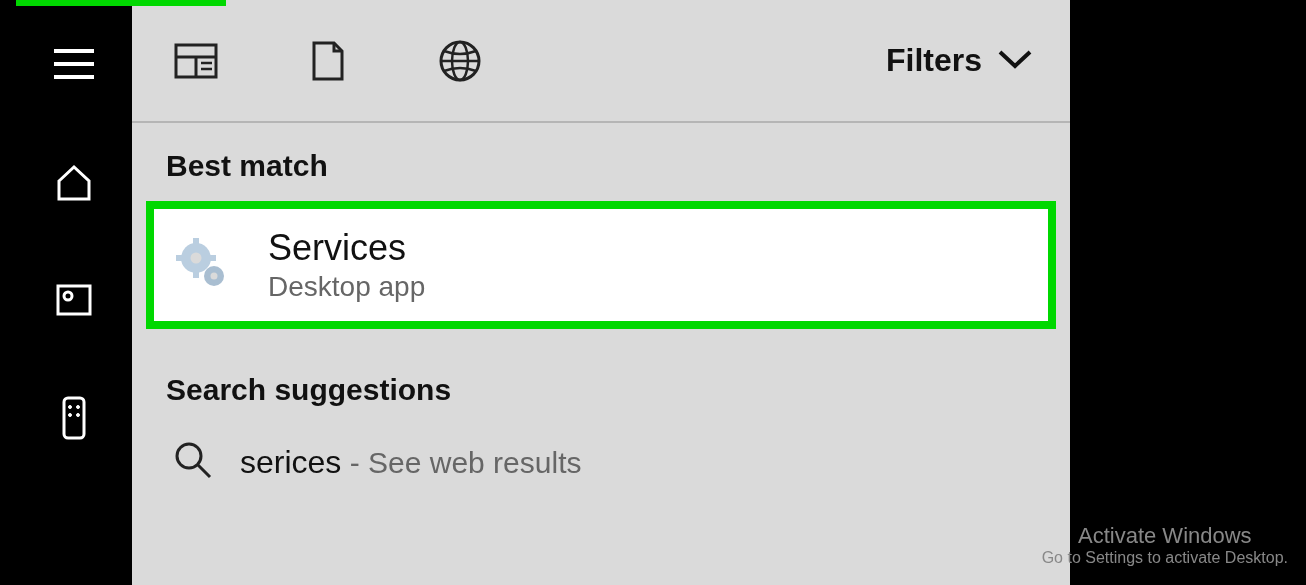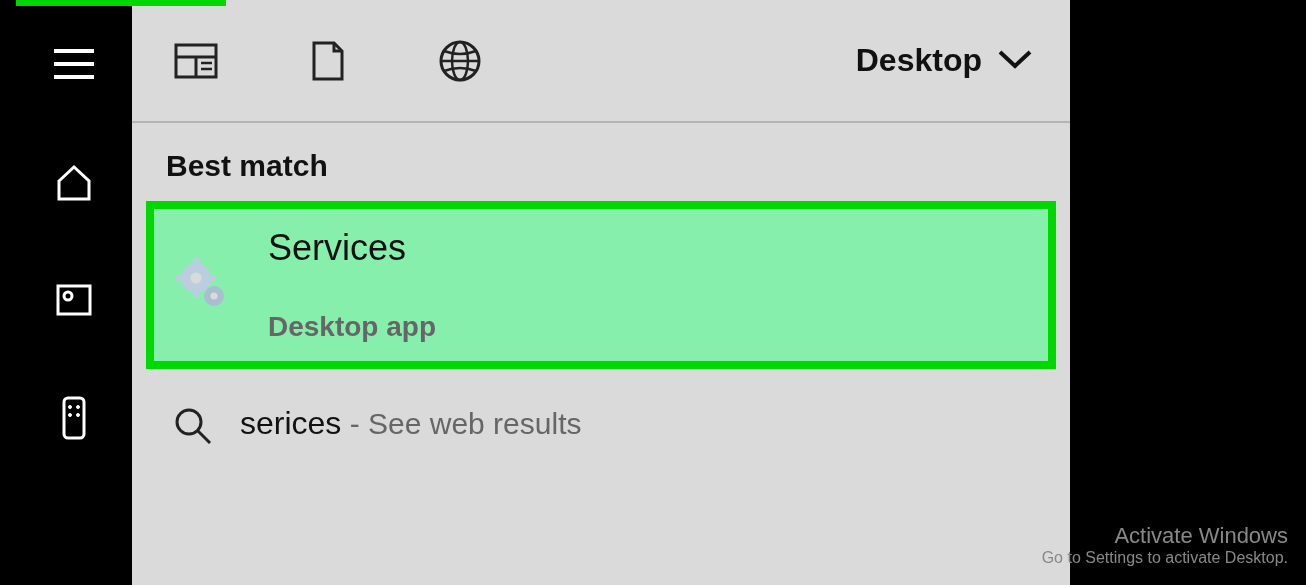--- a/index.html
+++ b/index.html
@@ -90,21 +90,21 @@
   }
   .section-header {
     font-size: 30px;
     font-weight: 700;
     color: #111;
     padding: 26px 12px 14px 34px;
   }
   .best-match-item {
     margin: 4px 14px 18px 14px;
     border: 8px solid #00d800;
-    background: #86efac;
+    background: #ffffff;
     display: flex;
     align-items: center;
     padding: 18px 20px;
     gap: 36px;
     cursor: pointer;
   }
   .gear-icon {
     width: 58px;
     height: 58px;
     display: flex;
@@ -113,27 +113,26 @@
   }
   .gear-icon svg { fill: #9fb7ce; }
   .best-match-text { display: flex; flex-direction: column; gap: 2px; }
   .best-match-title {
     font-size: 36px;
     font-weight: 400;
     color: #111;
   }
   .best-match-sub {
     font-size: 28px;
-    font-weight: 700;
+    font-weight: 400;
     color: #666;
-    margin-top: 40px;
   }
   .suggestion-row {
     display: flex;
-    align-items: flex-start;
+    align-items: flex-end;
     gap: 26px;
     padding: 18px 0 0 40px;
     cursor: pointer;
   }
   .search-icon {
     width: 42px;
     height: 42px;
     display: flex;
     align-items: center;
     justify-content: center;
@@ -146,21 +145,21 @@
   }
   .suggestion-extra {
     font-size: 30px;
     font-weight: 400;
     color: #666;
   }
   .watermark {
     position: absolute;
     right: 18px;
     bottom: 18px;
-    text-align: right;
+    text-align: center;
     color: #7a7a7a;
     font-family: "Segoe UI", Arial, sans-serif;
     z-index: 200;
   }
   .watermark-title {
     font-size: 22px;
     color: #888;
   }
   .watermark-sub {
     font-size: 16px;
@@ -228,21 +227,21 @@
               <circle cx="22" cy="22" r="19" stroke-width="3"></circle>
               <ellipse cx="22" cy="22" rx="8" ry="19" stroke-width="2.5"></ellipse>
               <line x1="3" y1="22" x2="41" y2="22" stroke-width="2.5"></line>
               <path d="M6 12 Q22 18 38 12" stroke-width="2.5"></path>
               <path d="M6 32 Q22 26 38 32" stroke-width="2.5"></path>
             </svg>
         </div>
       </div>
       <div class="toolbar-spacer"></div>
       <div class="filters">
-        <span class="filters-label">Desktop</span>
+        <span class="filters-label">Filters</span>
         <span>
           <svg width="38" height="22" viewBox="0 0 38 22">
               <polyline points="4,4 19,18 34,4" fill="none" stroke="#111" stroke-width="4"></polyline>
             </svg>
         </span>
       </div>
     </div>
 
     <div class="section-header">Best match</div>
 
@@ -262,20 +261,21 @@
             <circle cx="40" cy="40" r="3.5" fill="#dadada"></circle>
           </g>
         </svg>
       </div>
       <div class="best-match-text">
         <div class="best-match-title">Services</div>
         <div class="best-match-sub">Desktop app</div>
       </div>
     </div>
 
+    <div class="section-header">Search suggestions</div>
 
     <div class="suggestion-row">
       <div class="search-icon">
         <svg width="40" height="40" viewBox="0 0 40 40">
             <circle cx="16" cy="16" r="12"></circle>
             <line x1="25" y1="25" x2="37" y2="37"></line>
           </svg>
       </div>
       <div>
         <span class="suggestion-term">serices</span><span class="suggestion-extra"> - See web results</span>

